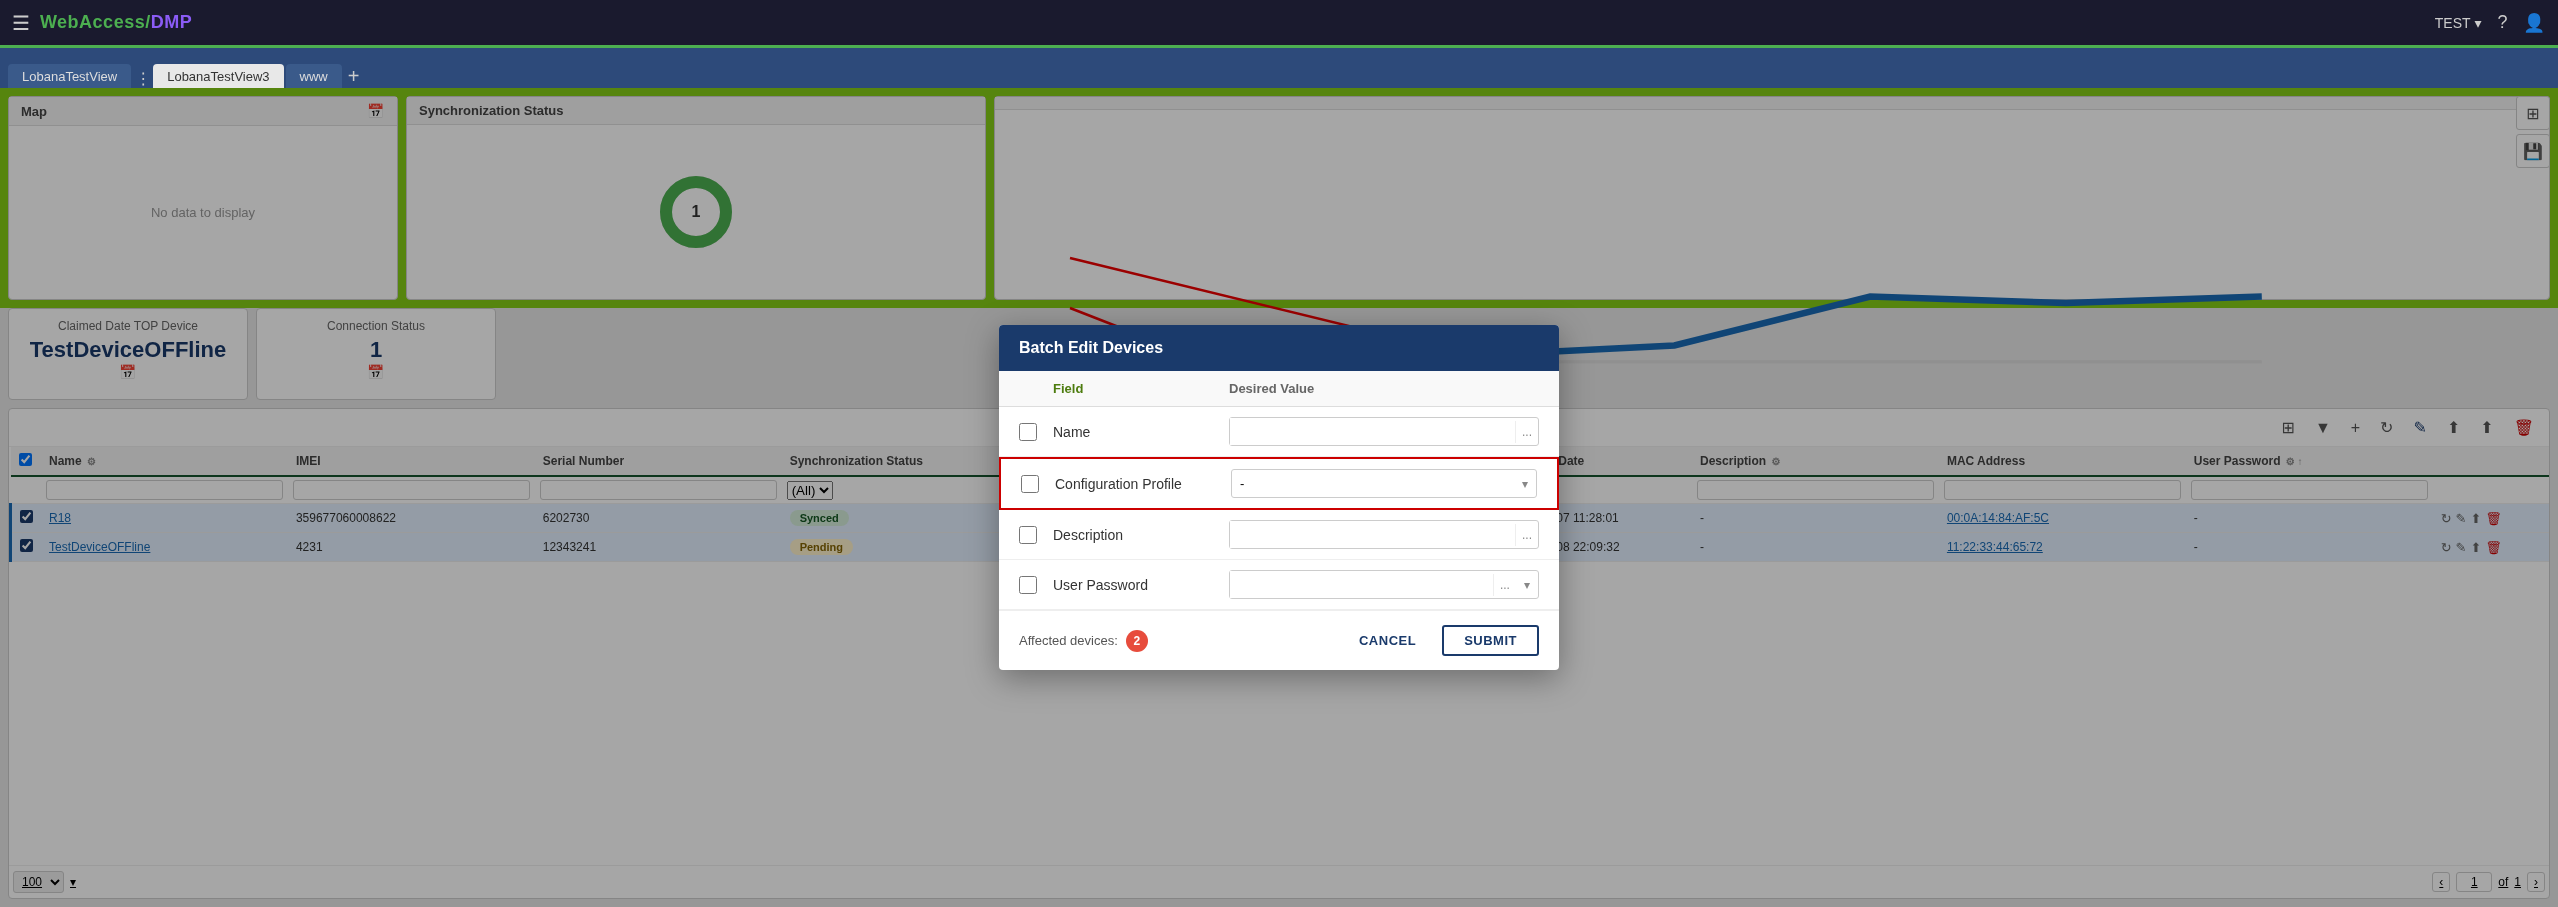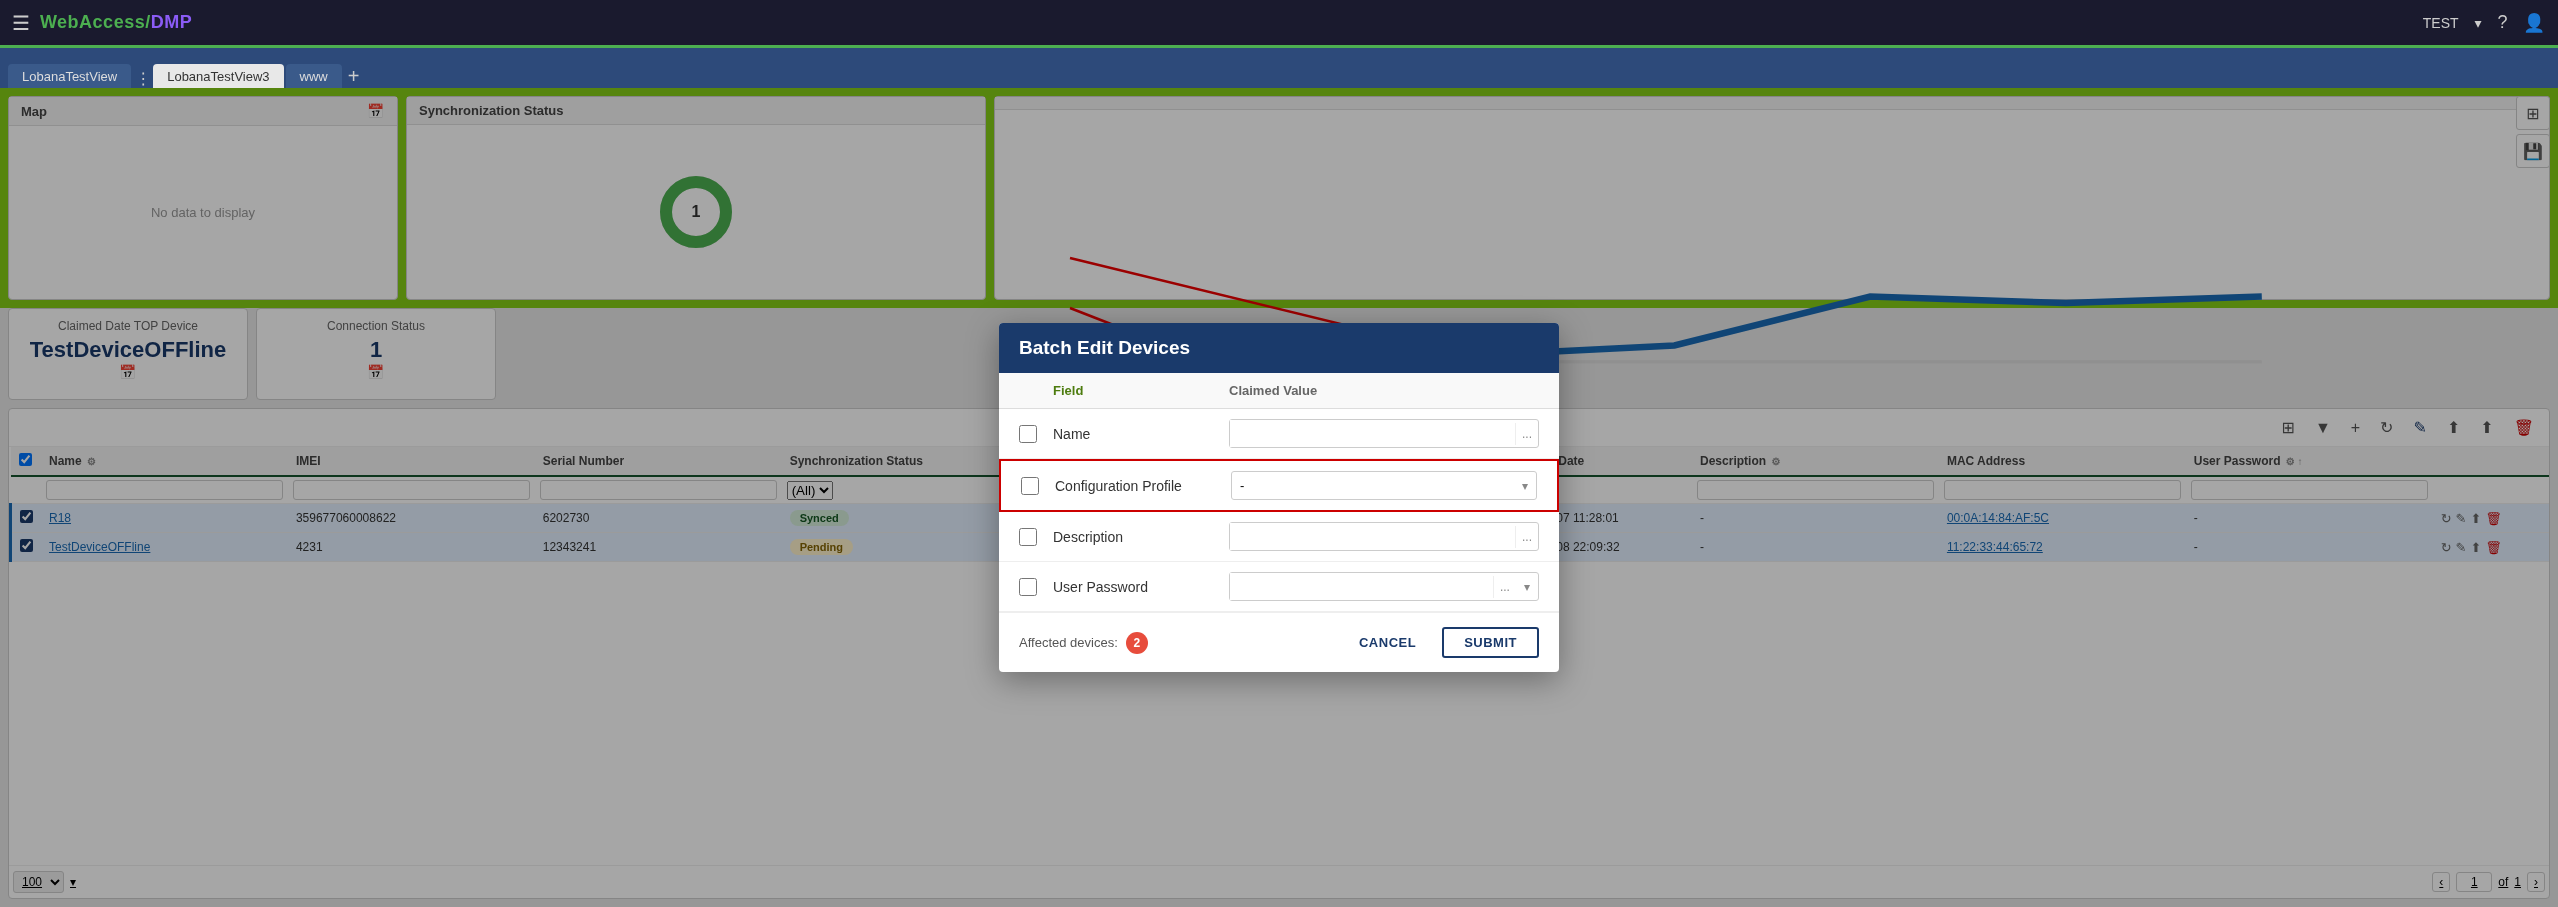--- a/index.html
+++ b/index.html
@@ -13,21 +13,21 @@
       align-items: center;
       justify-content: space-between;
       padding: 0 12px;
       border-bottom: 3px solid #4caf50;
     }
     .top-nav-left { display: flex; align-items: center; gap: 10px; }
     .hamburger { color: #ccc; font-size: 20px; cursor: pointer; }
     .app-title { color: #fff; font-size: 18px; font-weight: bold; letter-spacing: 0.5px; }
     .app-title span { color: #4caf50; }
     .top-nav-right { display: flex; align-items: center; gap: 16px; }
-    .env-badge { display: flex; align-items: center; gap: 16px; color: #ccc; font-size: 14px; cursor: pointer; }
+    .env-badge { display: flex; align-items: center; gap: 4px; color: #ccc; font-size: 14px; cursor: pointer; }
     .nav-icon { color: #ccc; font-size: 18px; cursor: pointer; }
 
     
     .tab-bar {
       background: #2d4a7a;
       height: 40px;
       display: flex;
       align-items: flex-end;
       padding: 0 8px;
       gap: 2px;
@@ -226,21 +226,21 @@
       background: #fff;
       border-radius: 4px;
       width: 560px;
       box-shadow: 0 8px 32px rgba(0,0,0,0.35);
       overflow: hidden;
     }
     .modal-header {
       background: #1a3a6b;
       color: #fff;
       padding: 14px 20px;
-      font-size: 19px;
+      font-size: 16px;
       font-weight: 600;
     }
     .modal-body { padding: 0; }
     .modal-row {
       display: flex;
       align-items: center;
       padding: 10px 20px;
       border-bottom: 1px solid #eee;
       gap: 16px;
     }
@@ -644,21 +644,21 @@
   <div class="modal-overlay">
     <div class="modal">
       <div class="modal-header">
         <span>Batch Edit Devices</span>
       </div>
       <div class="modal-body">
 
         <div class="modal-row" style="background:#f9f9f9; border-bottom: 1px solid #ddd;">
           <div style="width:18px; flex-shrink:0;"></div>
           <div class="modal-field-header">Field</div>
-          <div class="modal-value-header">Claimed Value</div>
+          <div class="modal-value-header">Desired Value</div>
         </div>
 
         <div class="modal-row">
           <input type="checkbox" class="modal-checkbox" style="">
           <div class="modal-field-label">Name</div>
           <div class="modal-input-wrap">
             <input type="text" value="" style="flex: 1 1 0%; border: none; outline: none; padding: 6px 8px; font-size: 13px;">
             <span class="modal-input-ellipsis">...</span>
           </div>
         </div>

